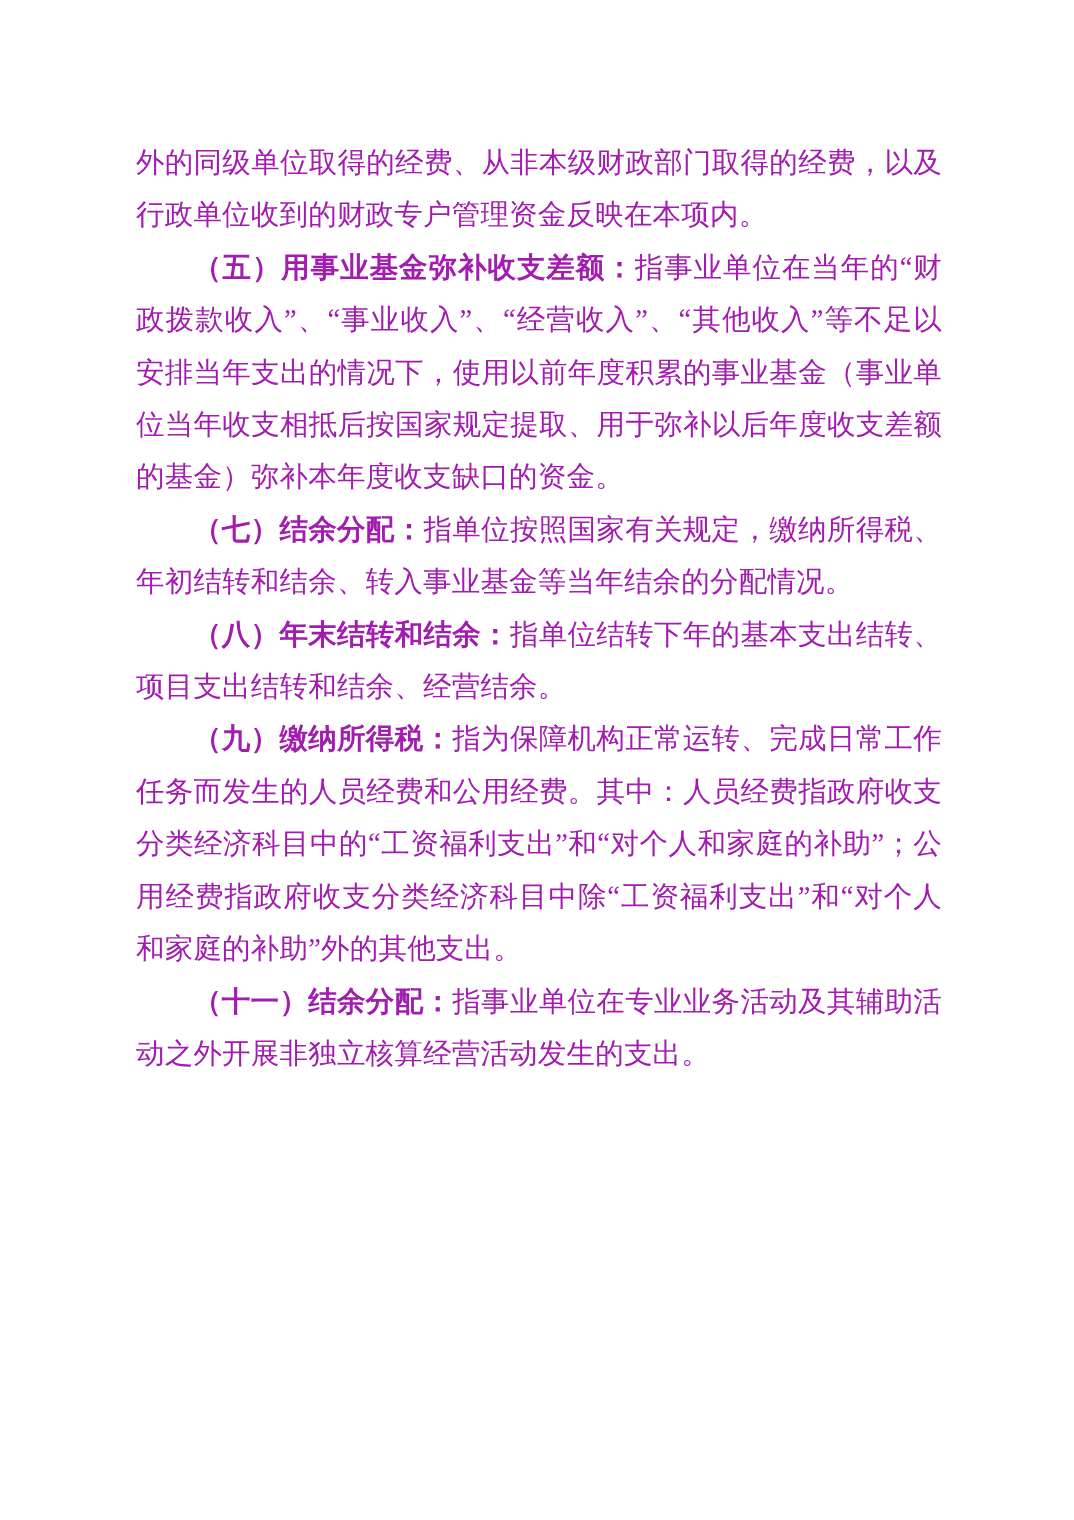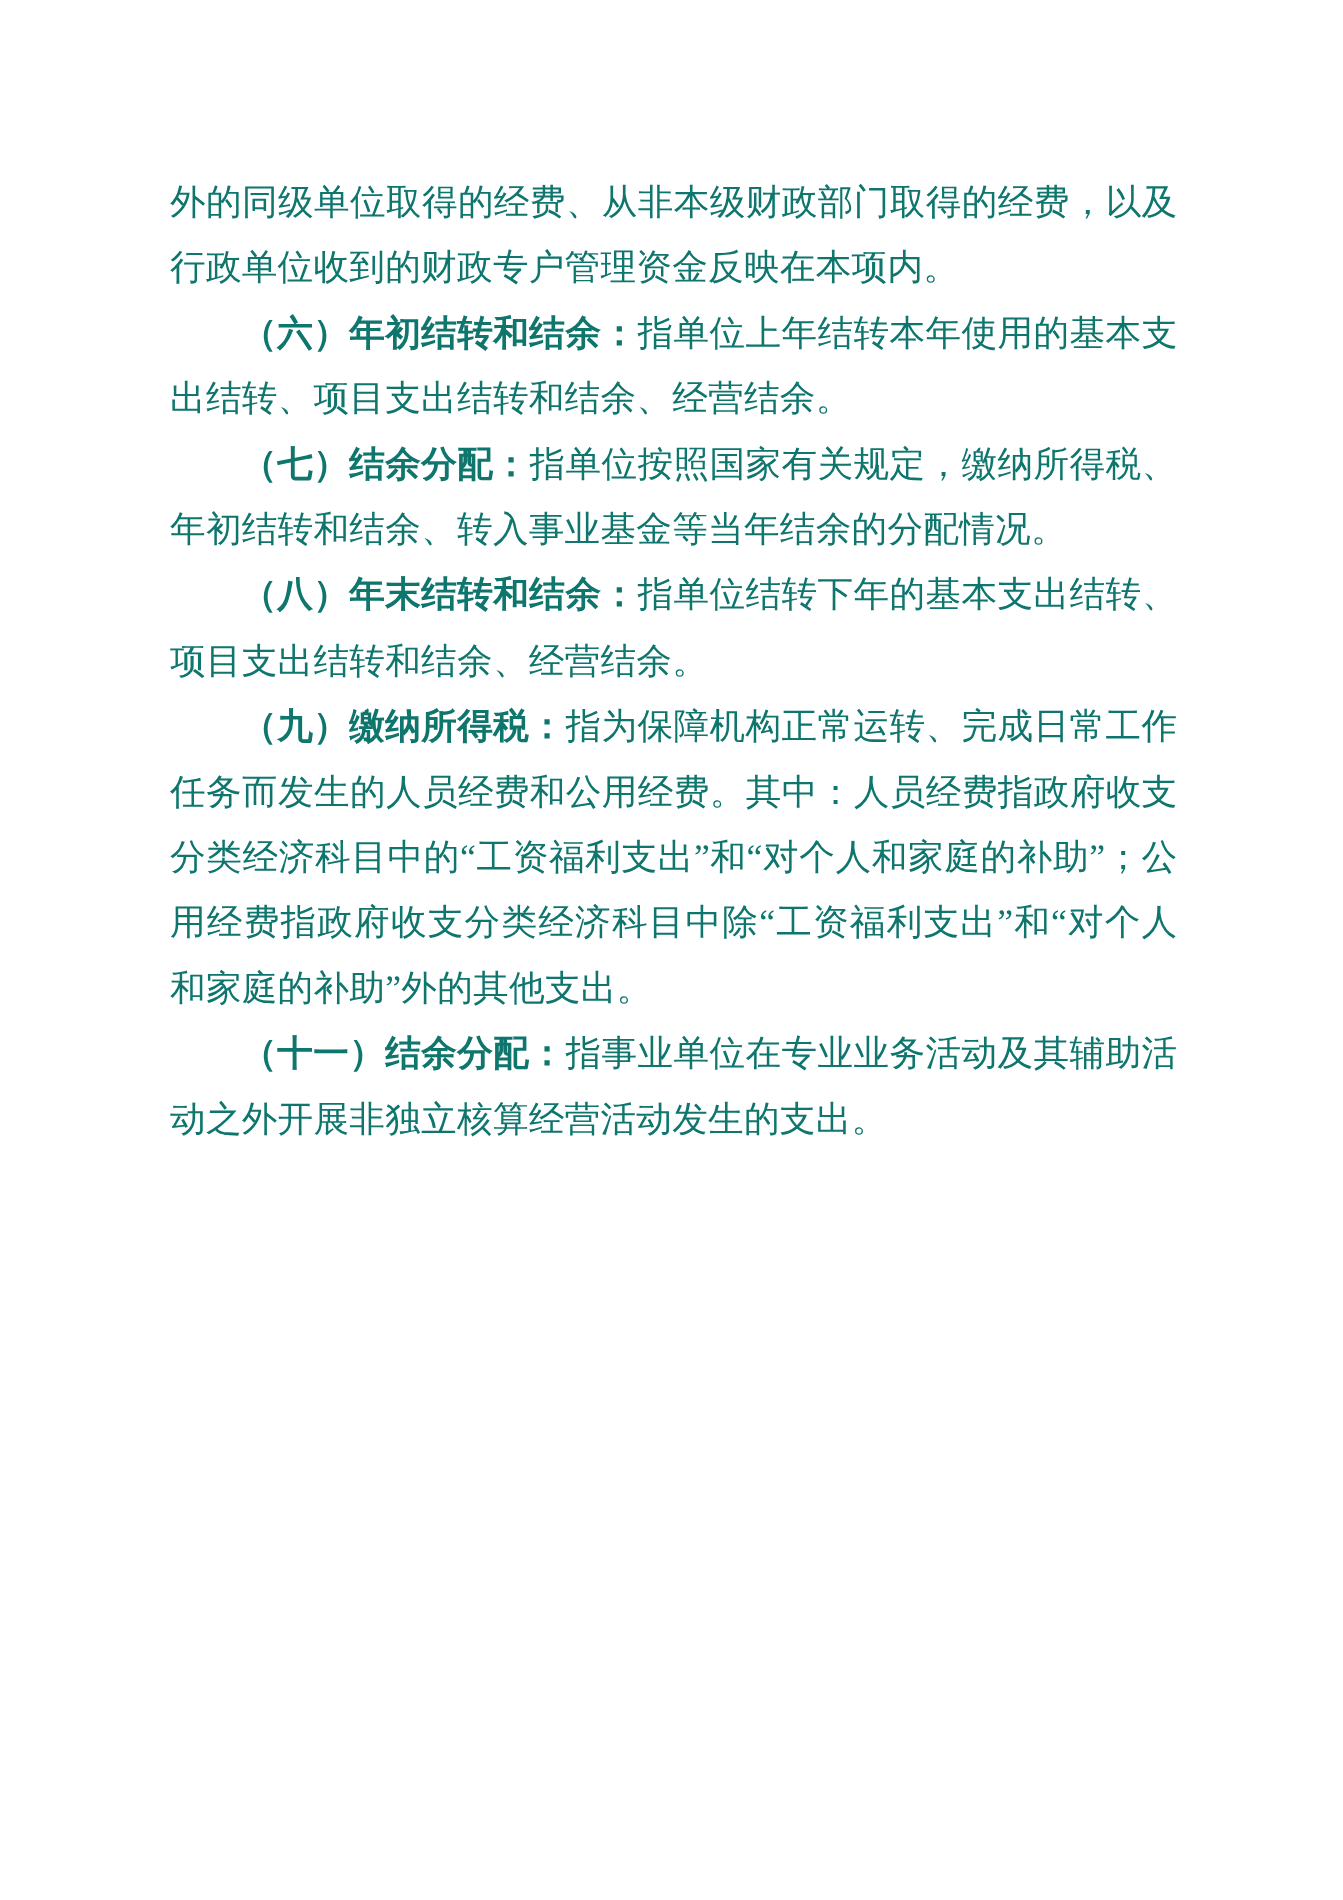--- a/index.html
+++ b/index.html
@@ -18,41 +18,41 @@
     width: 1074px;
     height: 1520px;
     padding: 137px 132px 0 136px;
     background: #ffffff;
   }
   .para {
     margin: 0;
     font-size: 28.5px;
     letter-spacing: 0.2px;
     line-height: 52.4px;
-    color: #0f766e;
+    color: #a21caf;
     text-align: justify;
     text-justify: inter-character;
     word-break: break-all;
   }
   .indent {
     text-indent: 2em;
   }
   .lead {
     font-weight: bold;
   }
 </style>
 </head>
 <body>
 
 <div class="page">
 
   <p class="para"><span class="lead"></span><span>外的同级单位取得的经费、从非本级财政部门取得的经费，以及行政单位收到的财政专户管理资金反映在本项内。</span></p>
 
+  <p class="para indent"><span class="lead">（五）用事业基金弥补收支差额：</span><span>指事业单位在当年的“财政拨款收入”、“事业收入”、“经营收入”、“其他收入”等不足以安排当年支出的情况下，使用以前年度积累的事业基金（事业单位当年收支相抵后按国家规定提取、用于弥补以后年度收支差额的基金）弥补本年度收支缺口的资金。</span></p>
 
-  <p class="para indent"><span class="lead">（六）年初结转和结余：</span><span>指单位上年结转本年使用的基本支出结转、项目支出结转和结余、经营结余。</span></p>
 
   <p class="para indent"><span class="lead">（七）结余分配：</span><span>指单位按照国家有关规定，缴纳所得税、年初结转和结余、转入事业基金等当年结余的分配情况。</span></p>
 
   <p class="para indent"><span class="lead">（八）年末结转和结余：</span><span>指单位结转下年的基本支出结转、项目支出结转和结余、经营结余。</span></p>
 
   <p class="para indent"><span class="lead">（九）缴纳所得税：</span><span>指为保障机构正常运转、完成日常工作任务而发生的人员经费和公用经费。其中：人员经费指政府收支分类经济科目中的“工资福利支出”和“对个人和家庭的补助”；公用经费指政府收支分类经济科目中除“工资福利支出”和“对个人和家庭的补助”外的其他支出。</span></p>
 
 
   <p class="para indent"><span class="lead">（十一）结余分配：</span><span>指事业单位在专业业务活动及其辅助活动之外开展非独立核算经营活动发生的支出。</span></p>
 

